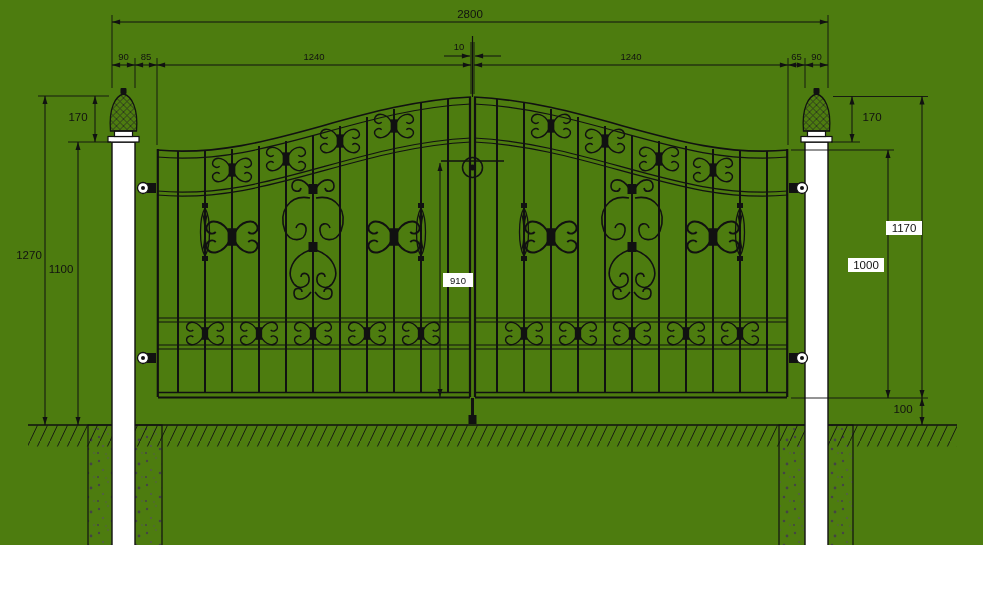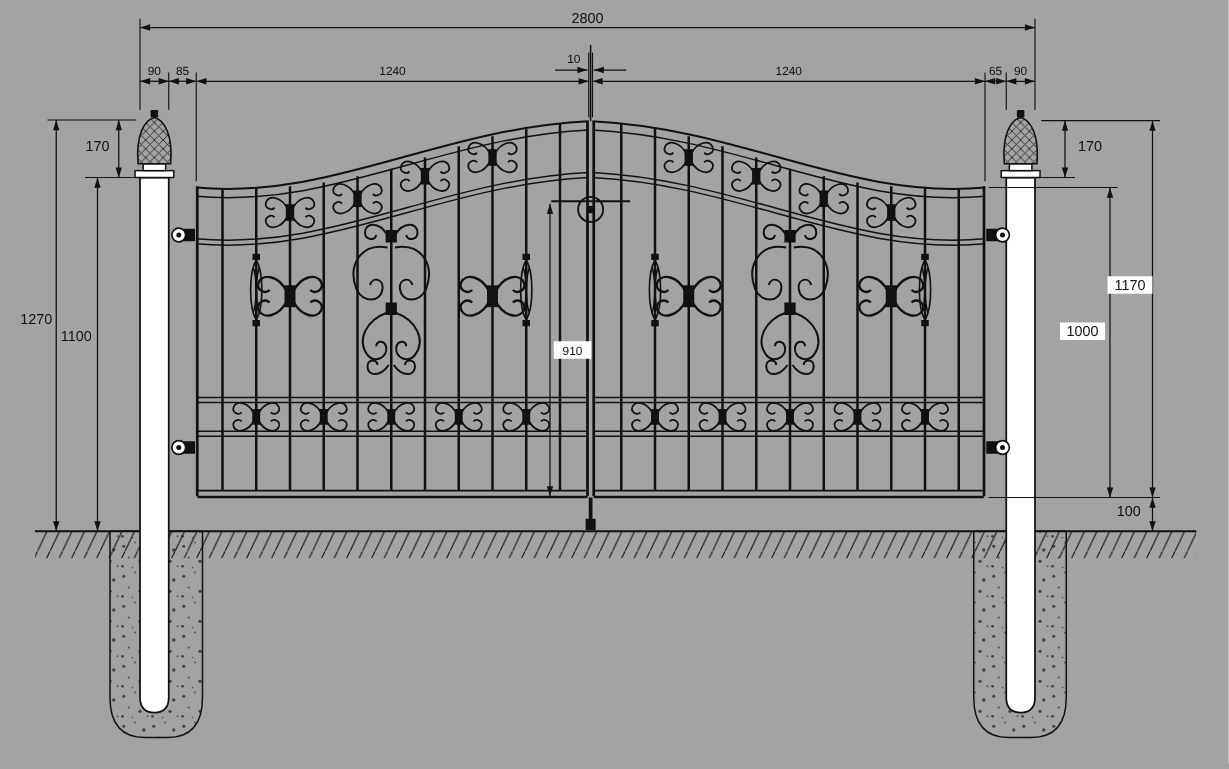--- a/index.html
+++ b/index.html
@@ -1,16 +1,16 @@
 <!DOCTYPE html>
 <html><head>
 <meta charset="utf-8">
 <style>
   html,body{margin:0;padding:0;background:#fff;}
-  .canvas{position:relative;width:983px;height:615px;background:#a3a3a3;overflow:hidden;text-decoration:underline;}
+  .canvas{position:relative;width:983px;height:545px;background:#4d7c0f;overflow:hidden;text-decoration:underline;}
   svg{display:block;}
   text{font-family:"Liberation Sans","DejaVu Sans",sans-serif;fill:#111;}
   .d11{font-size:11.5px;text-anchor:middle;}
   .d9{font-size:9.5px;text-anchor:middle;}
   .dim{stroke:#111;stroke-width:1;}
   .ext{stroke:#111;stroke-width:0.9;}
   .fr{stroke:#111;fill:none;}
 </style>
 </head>
 <body>

